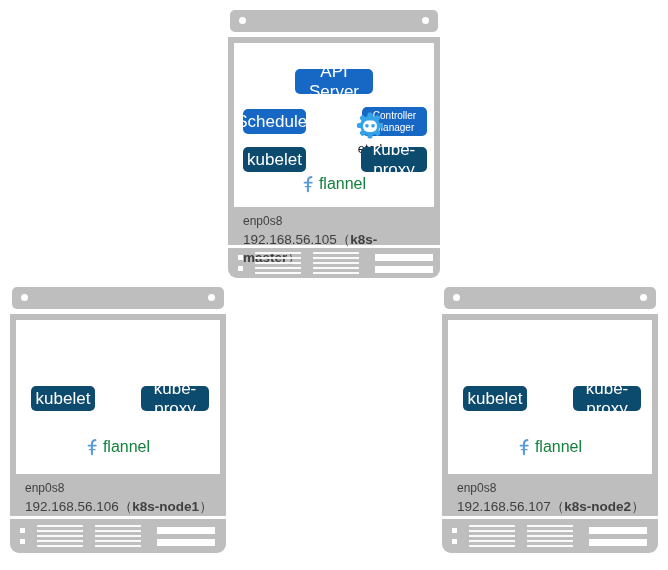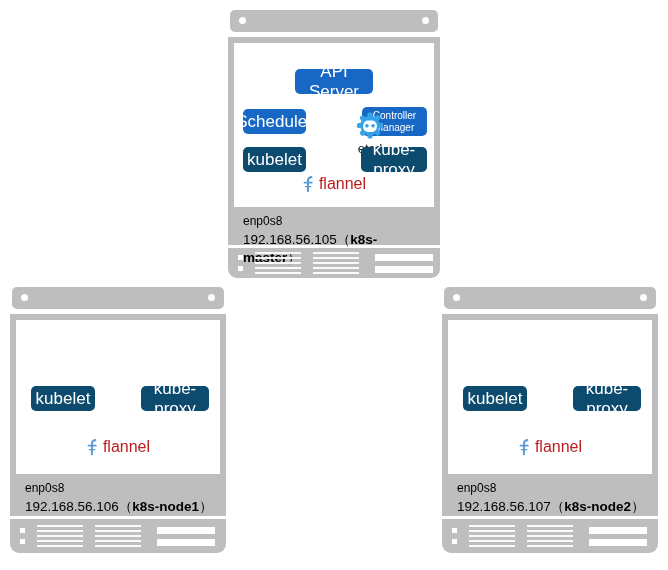--- a/index.html
+++ b/index.html
@@ -39,23 +39,23 @@
   .etcd-block {
     position:absolute; left:50%; transform:translateX(-50%); top:68px;
     display:flex; flex-direction:column; align-items:center;margin-left:36px;
   }
   .etcd-label { font-size:13px; color:#1e1e1e; margin-top:1px; }
 
   .flannel {
     position:absolute; left:50%; transform:translateX(-50%);
     display:flex; align-items:center; gap:5px;
   }
-  .flannel-text { font-size:16px; color:#b91c1c; }
-
-  .footer { color:#000000; padding:7px 0 0 9px; }
+  .flannel-text { font-size:16px; color:#15803d; }
+
+  .footer { color:#404040; padding:7px 0 0 9px; }
   .footer .iface { font-size:12px; }
   .footer .ip-line { font-size:13.5px; margin-top:3px; }
   .footer b { font-weight:700; }
 
   
   .bottombar {
     background:#bebebe; margin-top:3px; border-radius:0 0 9px 9px;
     display:flex; align-items:center; gap:12px; padding:0 10px;
   }
   .sqcol { display:flex; flex-direction:column; gap:6px; }

